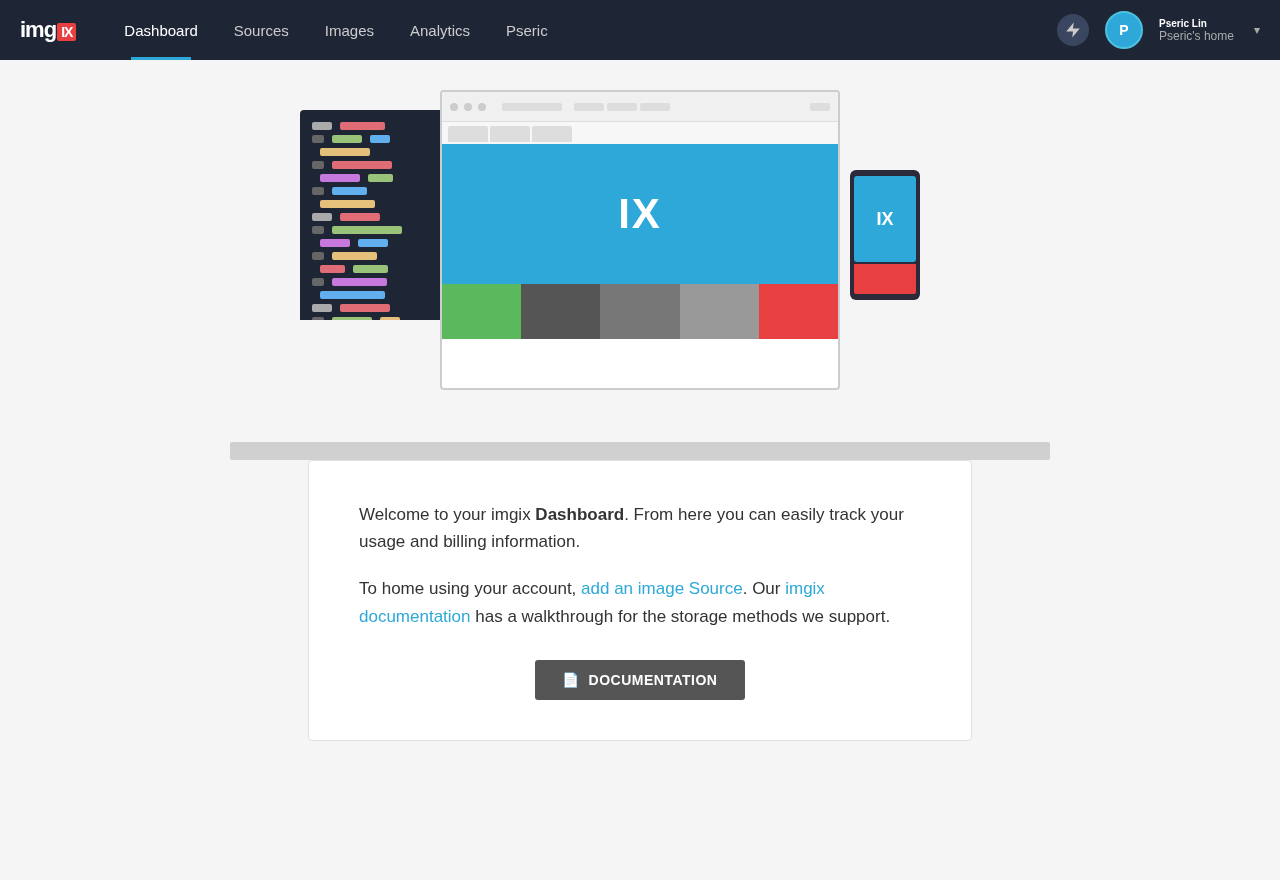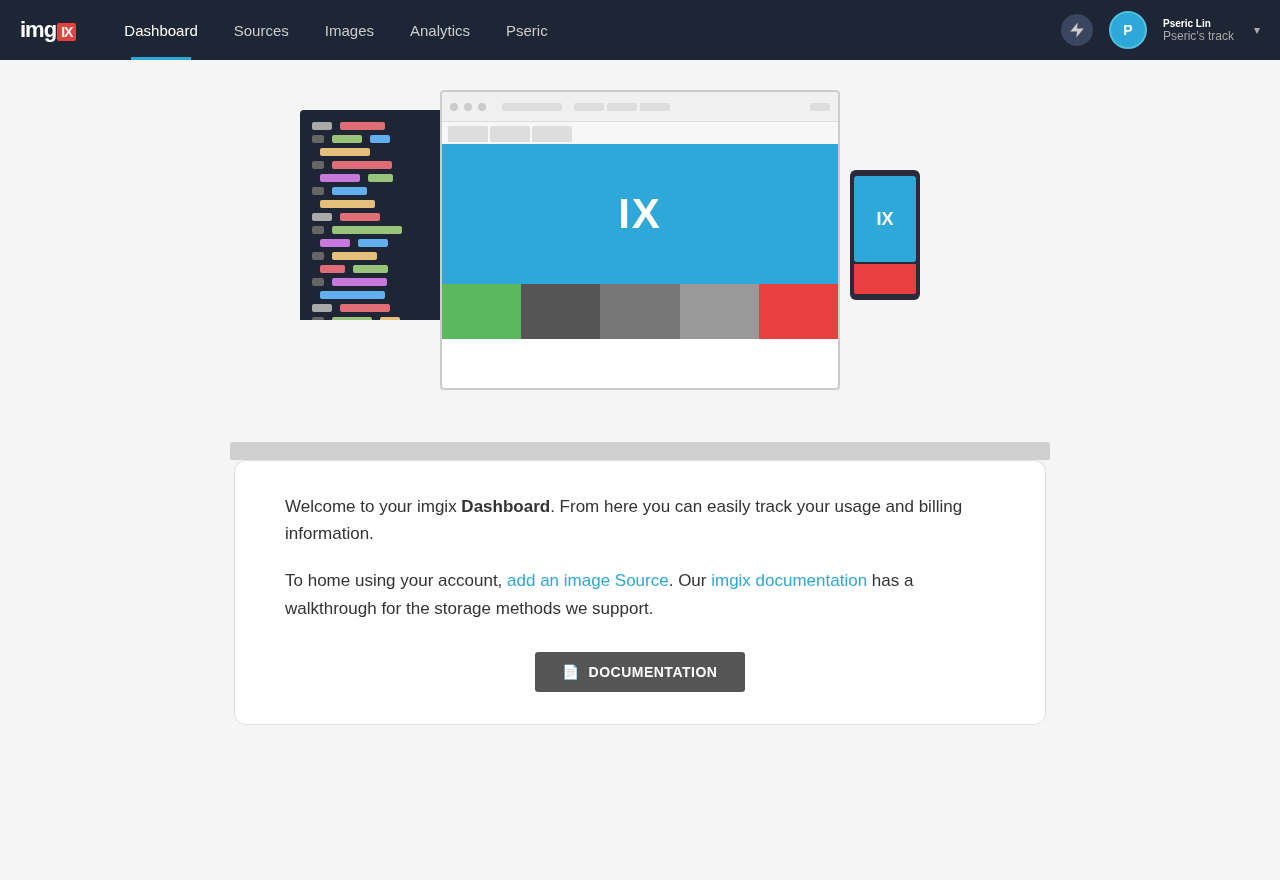--- a/index.html
+++ b/index.html
@@ -287,23 +287,23 @@
       height: 18px;
       background: #d0d0d0;
       border-radius: 2px;
       z-index: 5;
     }
 
     
     .welcome-card {
       background: #fff;
       border: 1px solid #e0e0e0;
-      border-radius: 12px;
-      width: 812px;
-      padding: 32px 50px;
+      border-radius: 4px;
+      width: 664px;
+      padding: 40px 50px;
       margin-top: 0;
       position: relative;
       z-index: 10;
     }
     .welcome-text {
       font-size: 17px;
       color: #333;
       line-height: 1.6;
       margin-bottom: 20px;
     }
@@ -387,21 +387,21 @@
     <div class="nav-icon-btn">
       <svg viewBox="0 0 24 24">
           <path d="M13 2L3 14h9l-1 8 10-12h-9l1-8z"></path>
         </svg>
     </div>
     <div class="avatar-circle">
       <span>P</span>
     </div>
     <div class="user-info">
       <span class="user-name">Pseric Lin</span>
-      <span class="user-home">Pseric's track</span>
+      <span class="user-home">Pseric's home</span>
     </div>
     <span class="chevron-down">▾</span>
   </div>
 </nav>
 
 <main>
 
   <div class="hero">
 
     <div class="code-editor">

